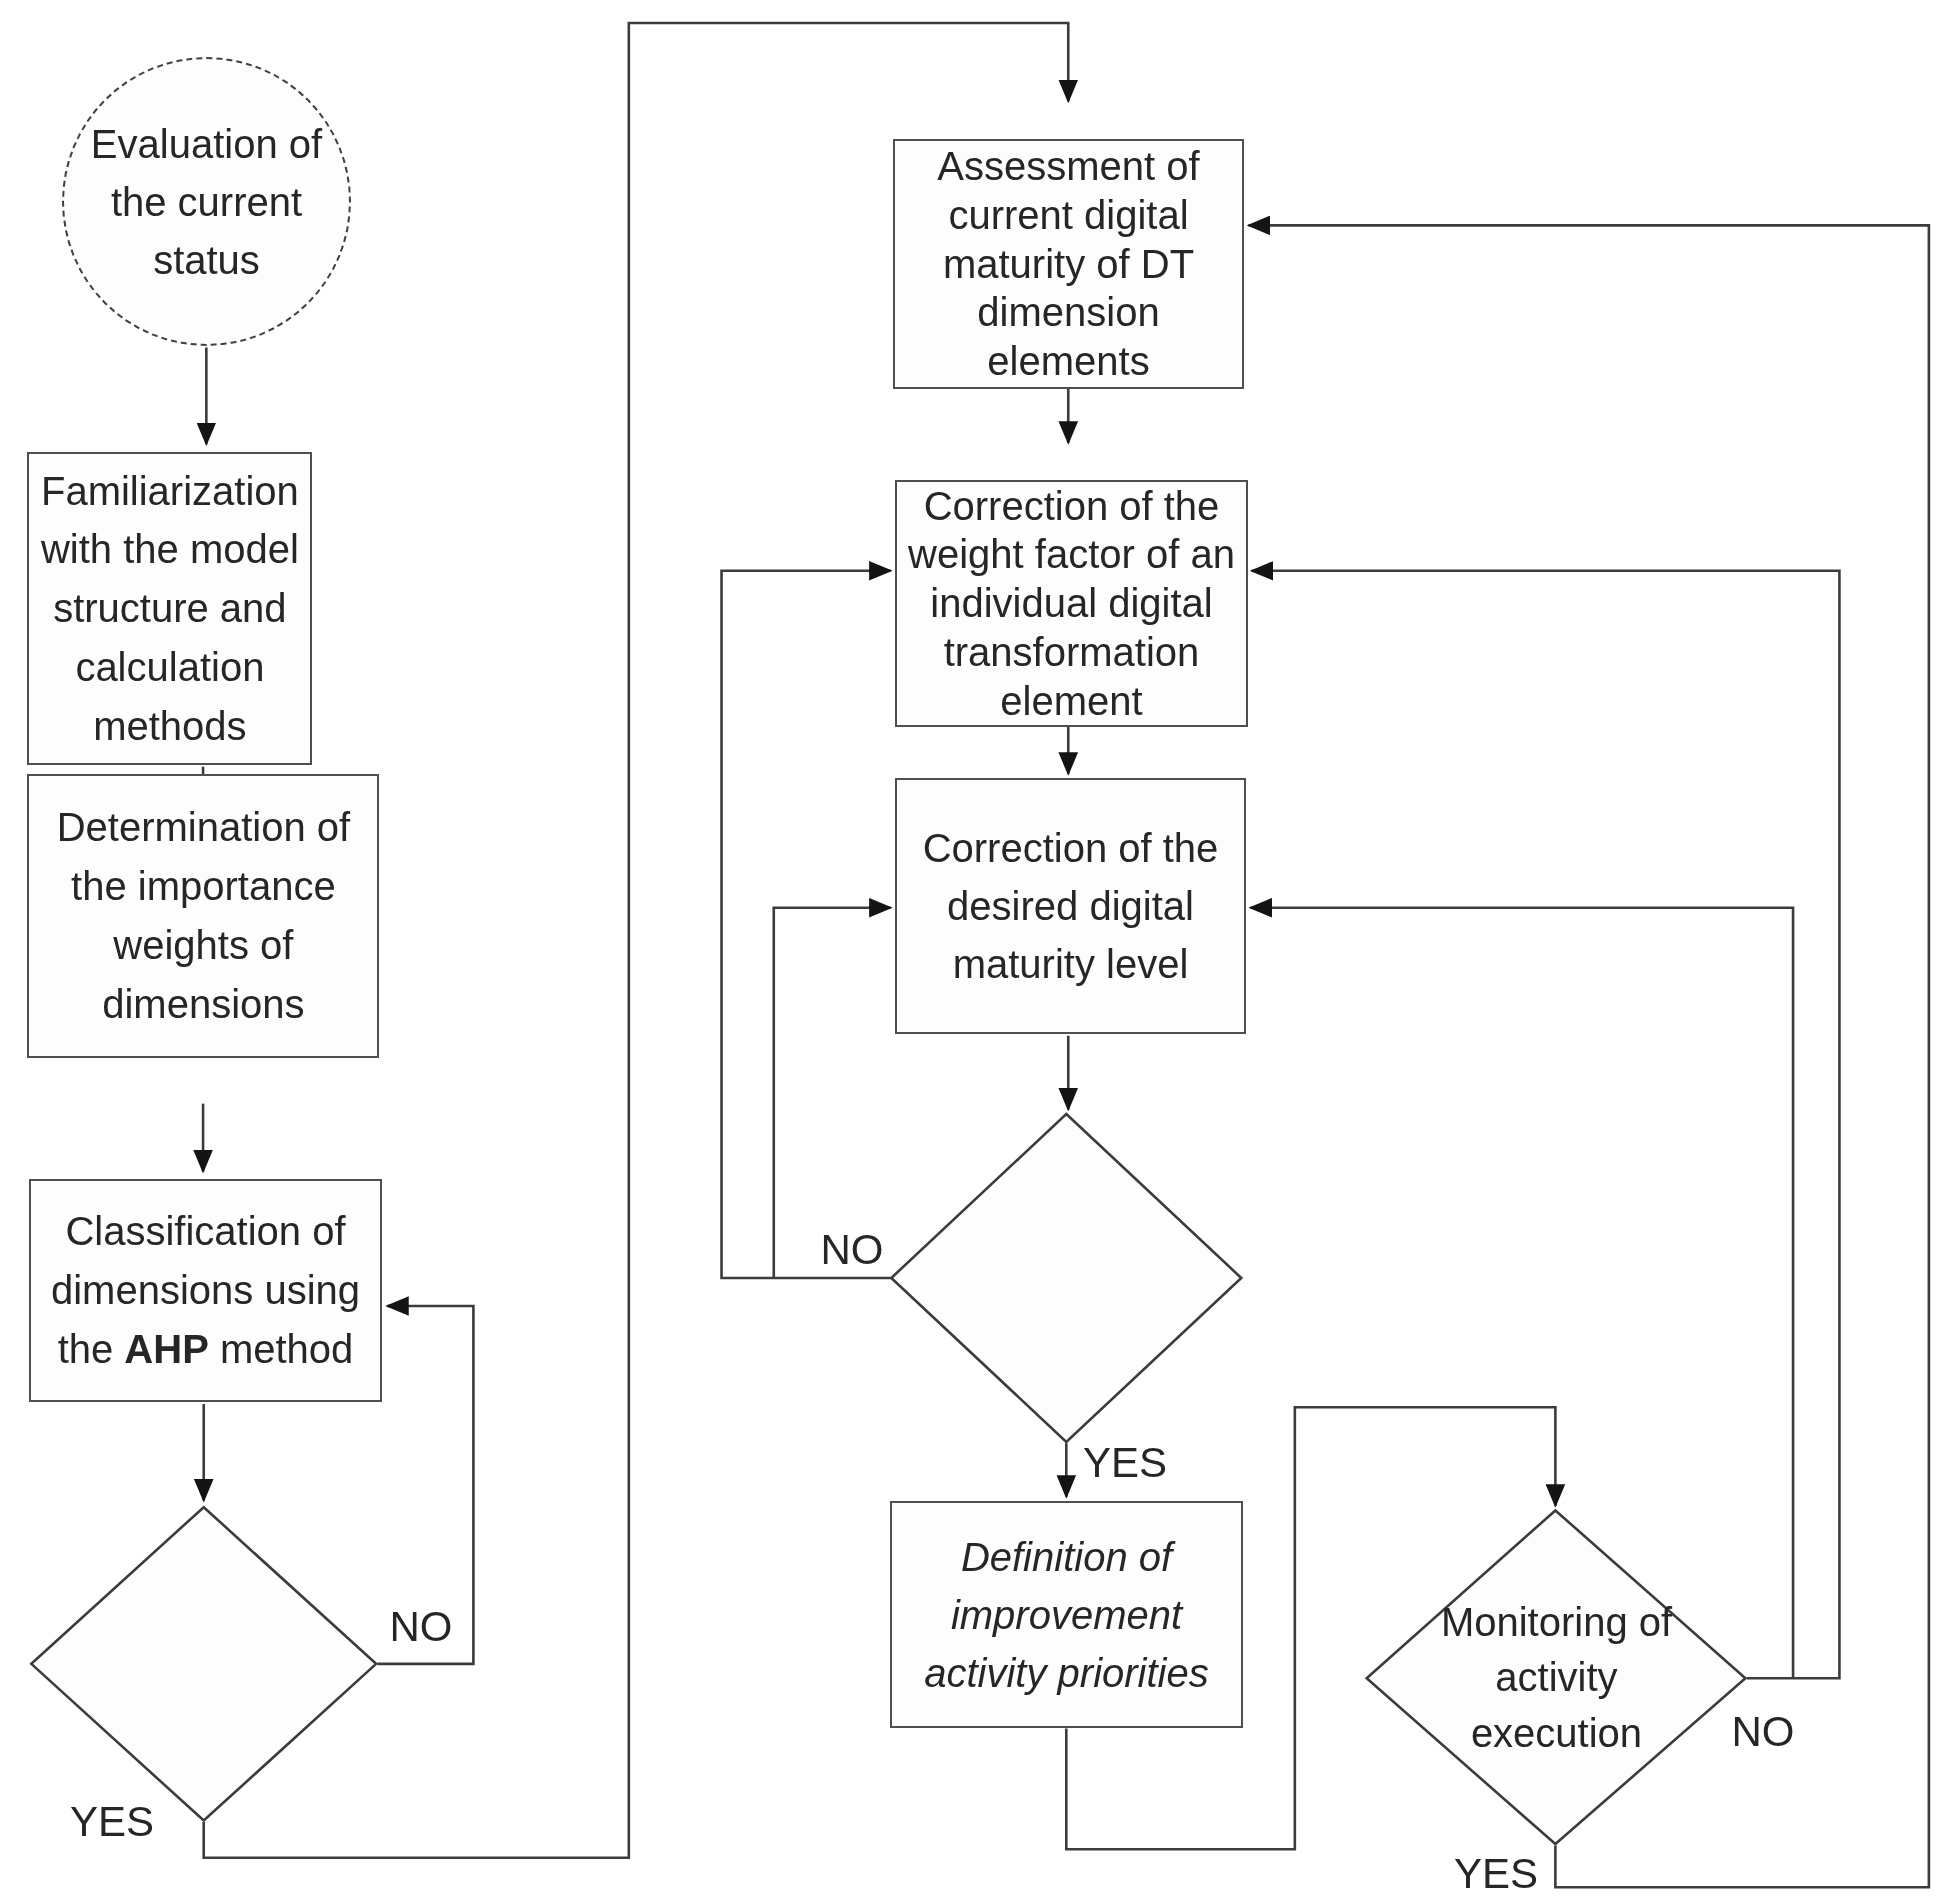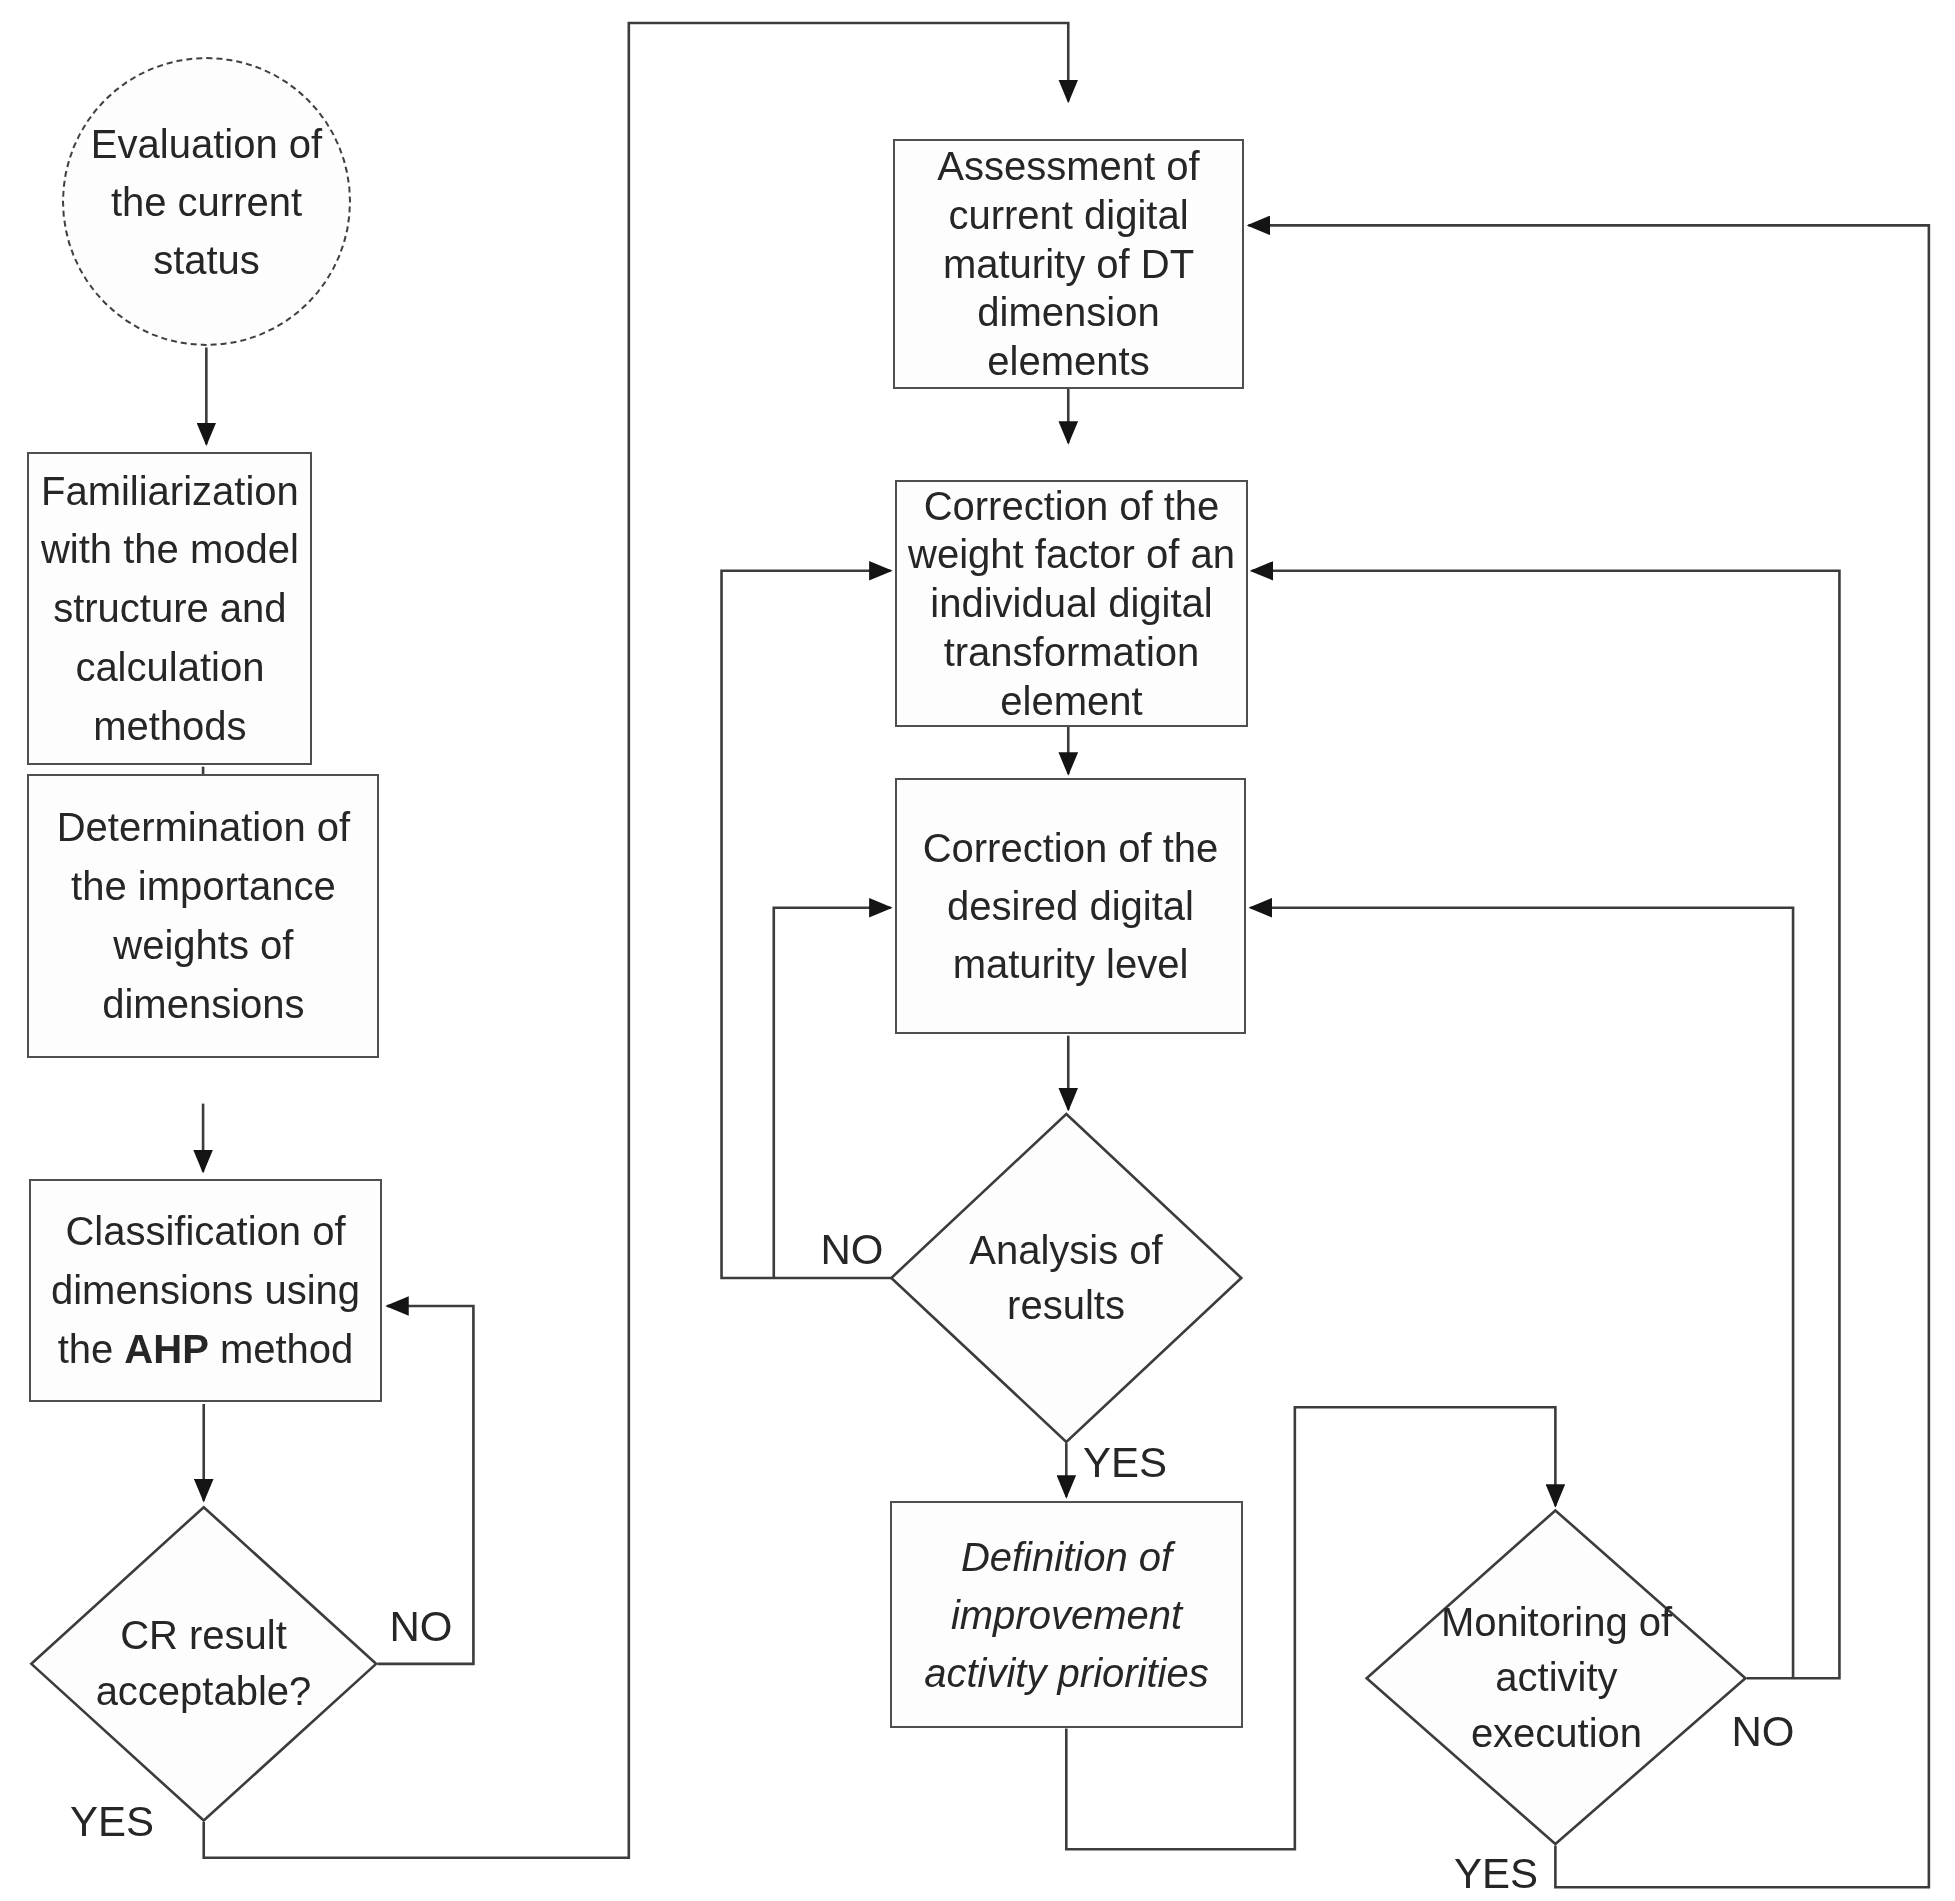--- a/index.html
+++ b/index.html
@@ -116,25 +116,21 @@
 element</div>
 
   <div class="node mid" style="left:895px;top:778px;width:351px;height:256px;">Correction of the
 desired digital
 maturity level</div>
 
   <div class="node mid" style="left:890px;top:1501px;width:353px;height:227px;font-style:italic;">Definition of
 improvement
 activity priorities</div>
 
-  <div class="dlabel" style="left:31px;top:1507px;width:345px;height:313px;">CR result
-acceptable?</div>
 
-  <div class="dlabel" style="left:891px;top:1114px;width:350px;height:328px;">Analysis of
-results</div>
 
   <div class="dlabel" style="left:1367px;top:1511px;width:379px;height:334px;">Monitoring of
 activity
 execution</div>
 
   <div class="blabel" style="left:421px;top:1627px;">NO</div>
   <div class="blabel" style="left:112px;top:1822px;">YES</div>
 
   <div class="blabel" style="left:852px;top:1250px;">NO</div>
   <div class="blabel" style="left:1125px;top:1463px;">YES</div>

